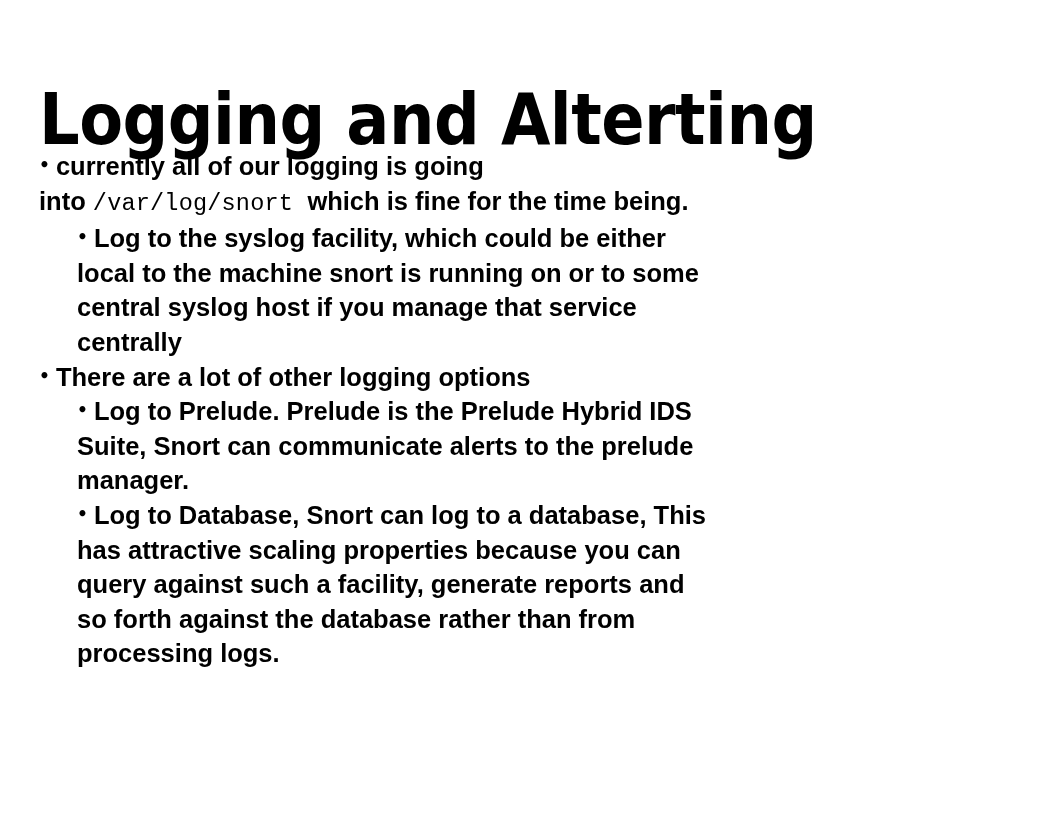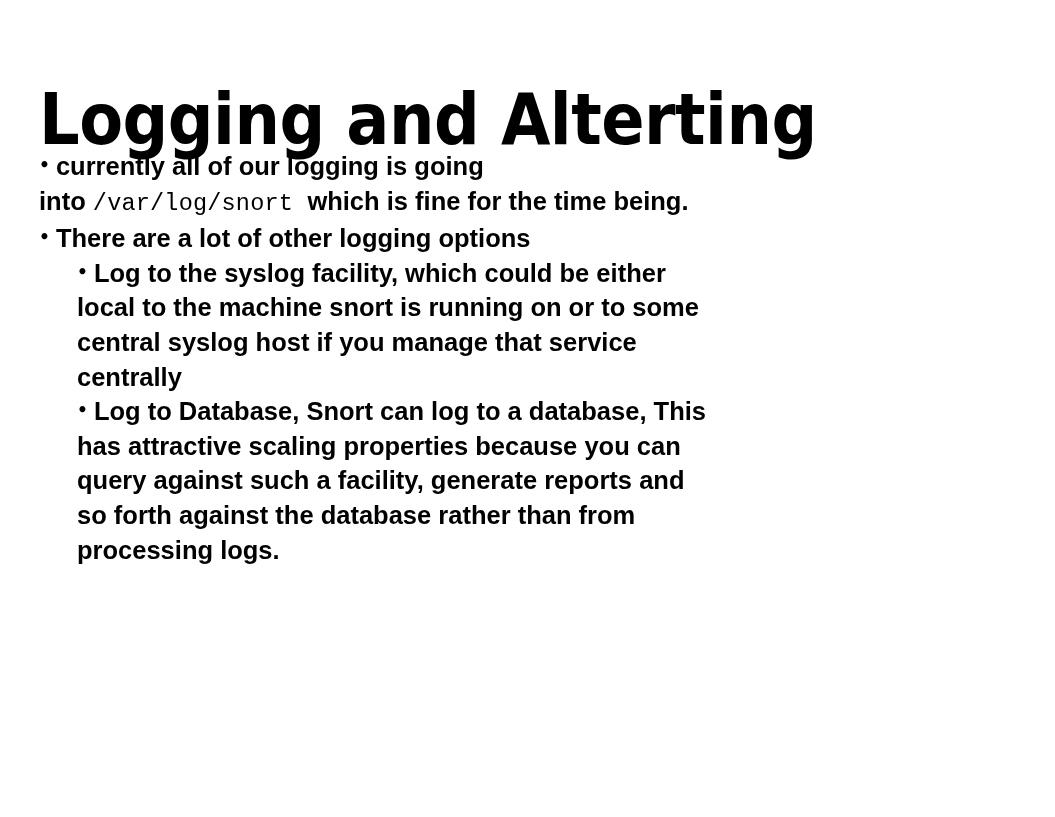--- a/index.html
+++ b/index.html
@@ -91,18 +91,19 @@
 </style>
 </head>
 <body>
 
 <div class="slide">
 
   <h1 class="slide-title">Logging and Alterting</h1>
 
   <div class="body-block">
       <div class="bullet-item lvl1"><span class="dot">•</span><span class="btext">currently all of our logging is going<br>into <span class="mono">/var/log/snort </span> which is fine for the time being.</span></div>
+      <div class="bullet-item lvl2"><span class="dot">•</span><span class="btext">Log to the syslog facility, which could be either<br>local to the machine snort is running on or to some<br>central syslog host if you manage that service<br>centrally</span></div>
       <div class="bullet-item lvl1"><span class="dot">•</span><span class="btext">There are a lot of other logging options</span></div>
-      <div class="bullet-item lvl2"><span class="dot">•</span><span class="btext">Log to the syslog facility, which could be either<br>local to the machine snort is running on or to some<br>central syslog host if you manage that service<br>centrally</span></div>
+      <div class="bullet-item lvl2"><span class="dot">•</span><span class="btext">Log to Prelude. Prelude is the Prelude Hybrid IDS<br>Suite, Snort can communicate alerts to the prelude<br>manager.</span></div>
       <div class="bullet-item lvl2"><span class="dot">•</span><span class="btext">Log to Database, Snort can log to a database, This<br>has attractive scaling properties because you can<br>query against such a facility, generate reports and<br>so forth against the database rather than from<br>processing logs.</span></div>
     </div>
 
 </div>
 
 </body></html>

